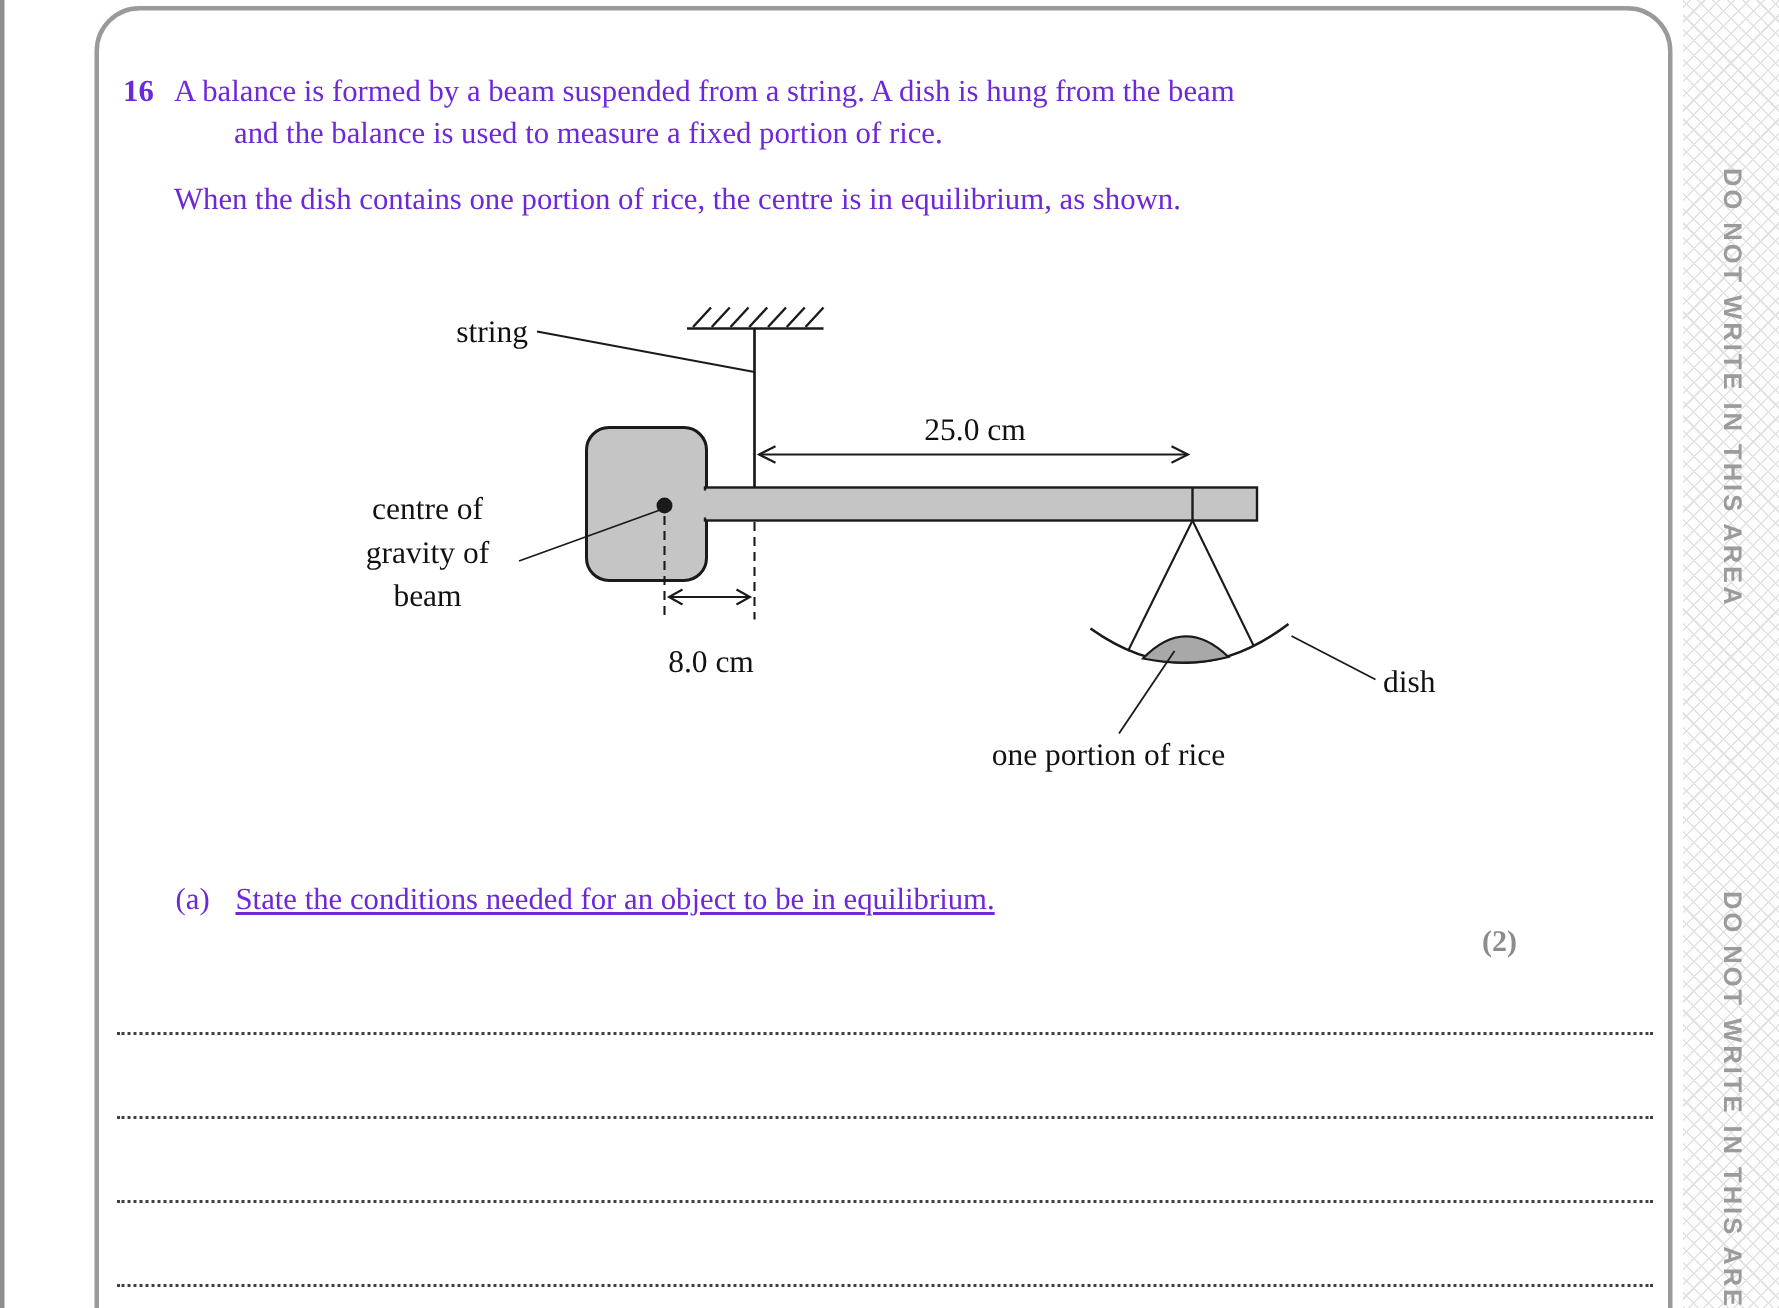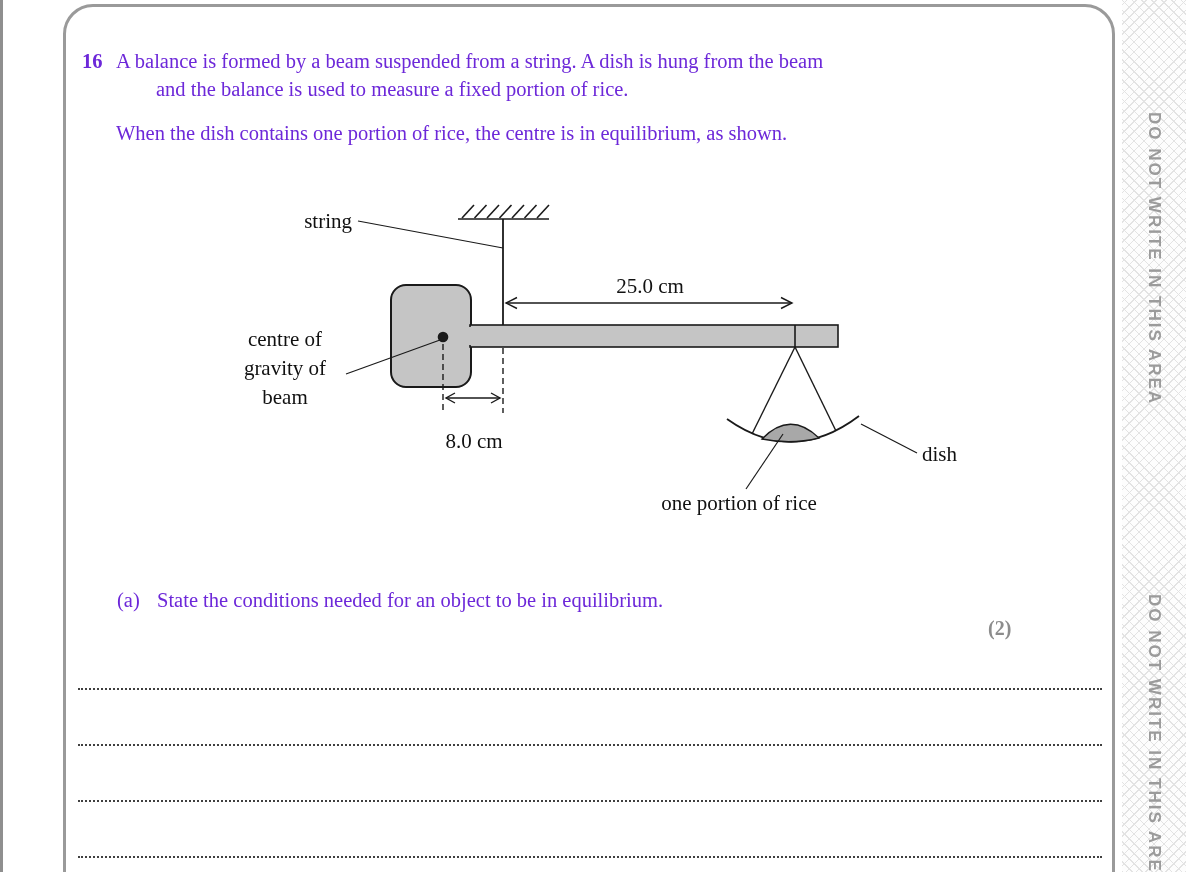--- a/index.html
+++ b/index.html
@@ -152,21 +152,21 @@
     <path d="M 762 439 Q 790 410 819 438 Q 791 445 762 439 Z" stroke="#1a1a1a" stroke-width="1.4" fill="#a8a8a8"></path>
 
     <line x1="861" y1="424" x2="917" y2="453" stroke="#1a1a1a" stroke-width="1.2"></line>
     <text class="svg-label" x="922" y="461">dish</text>
 
     <line x1="783" y1="434" x2="746" y2="489" stroke="#1a1a1a" stroke-width="1.2"></line>
     <text class="svg-label" x="739" y="510" text-anchor="middle">one portion of rice</text>
   </svg>
 
   <div class="qtext" style="left:117px; top:589px;">(a)</div>
-  <div class="qtext" style="left:157px; top:589px;">State the conditions needed for an object to be in equilibrium.</div>
+  <div class="qtext" style="left:157px; top:589px;text-decoration:underline;">State the conditions needed for an object to be in equilibrium.</div>
   <div class="marks" style="left:988px; top:617px;">(2)</div>
 
   <div class="ans-line" style="top:688px;"></div>
   <div class="ans-line" style="top:744px;"></div>
   <div class="ans-line" style="top:800px;"></div>
   <div class="ans-line" style="top:856px;"></div>
 
   <div class="side-strip">
     <div class="dnw dnw1">DO NOT WRITE IN THIS AREA</div>
     <div class="dnw dnw2">DO NOT WRITE IN THIS AREA</div>

